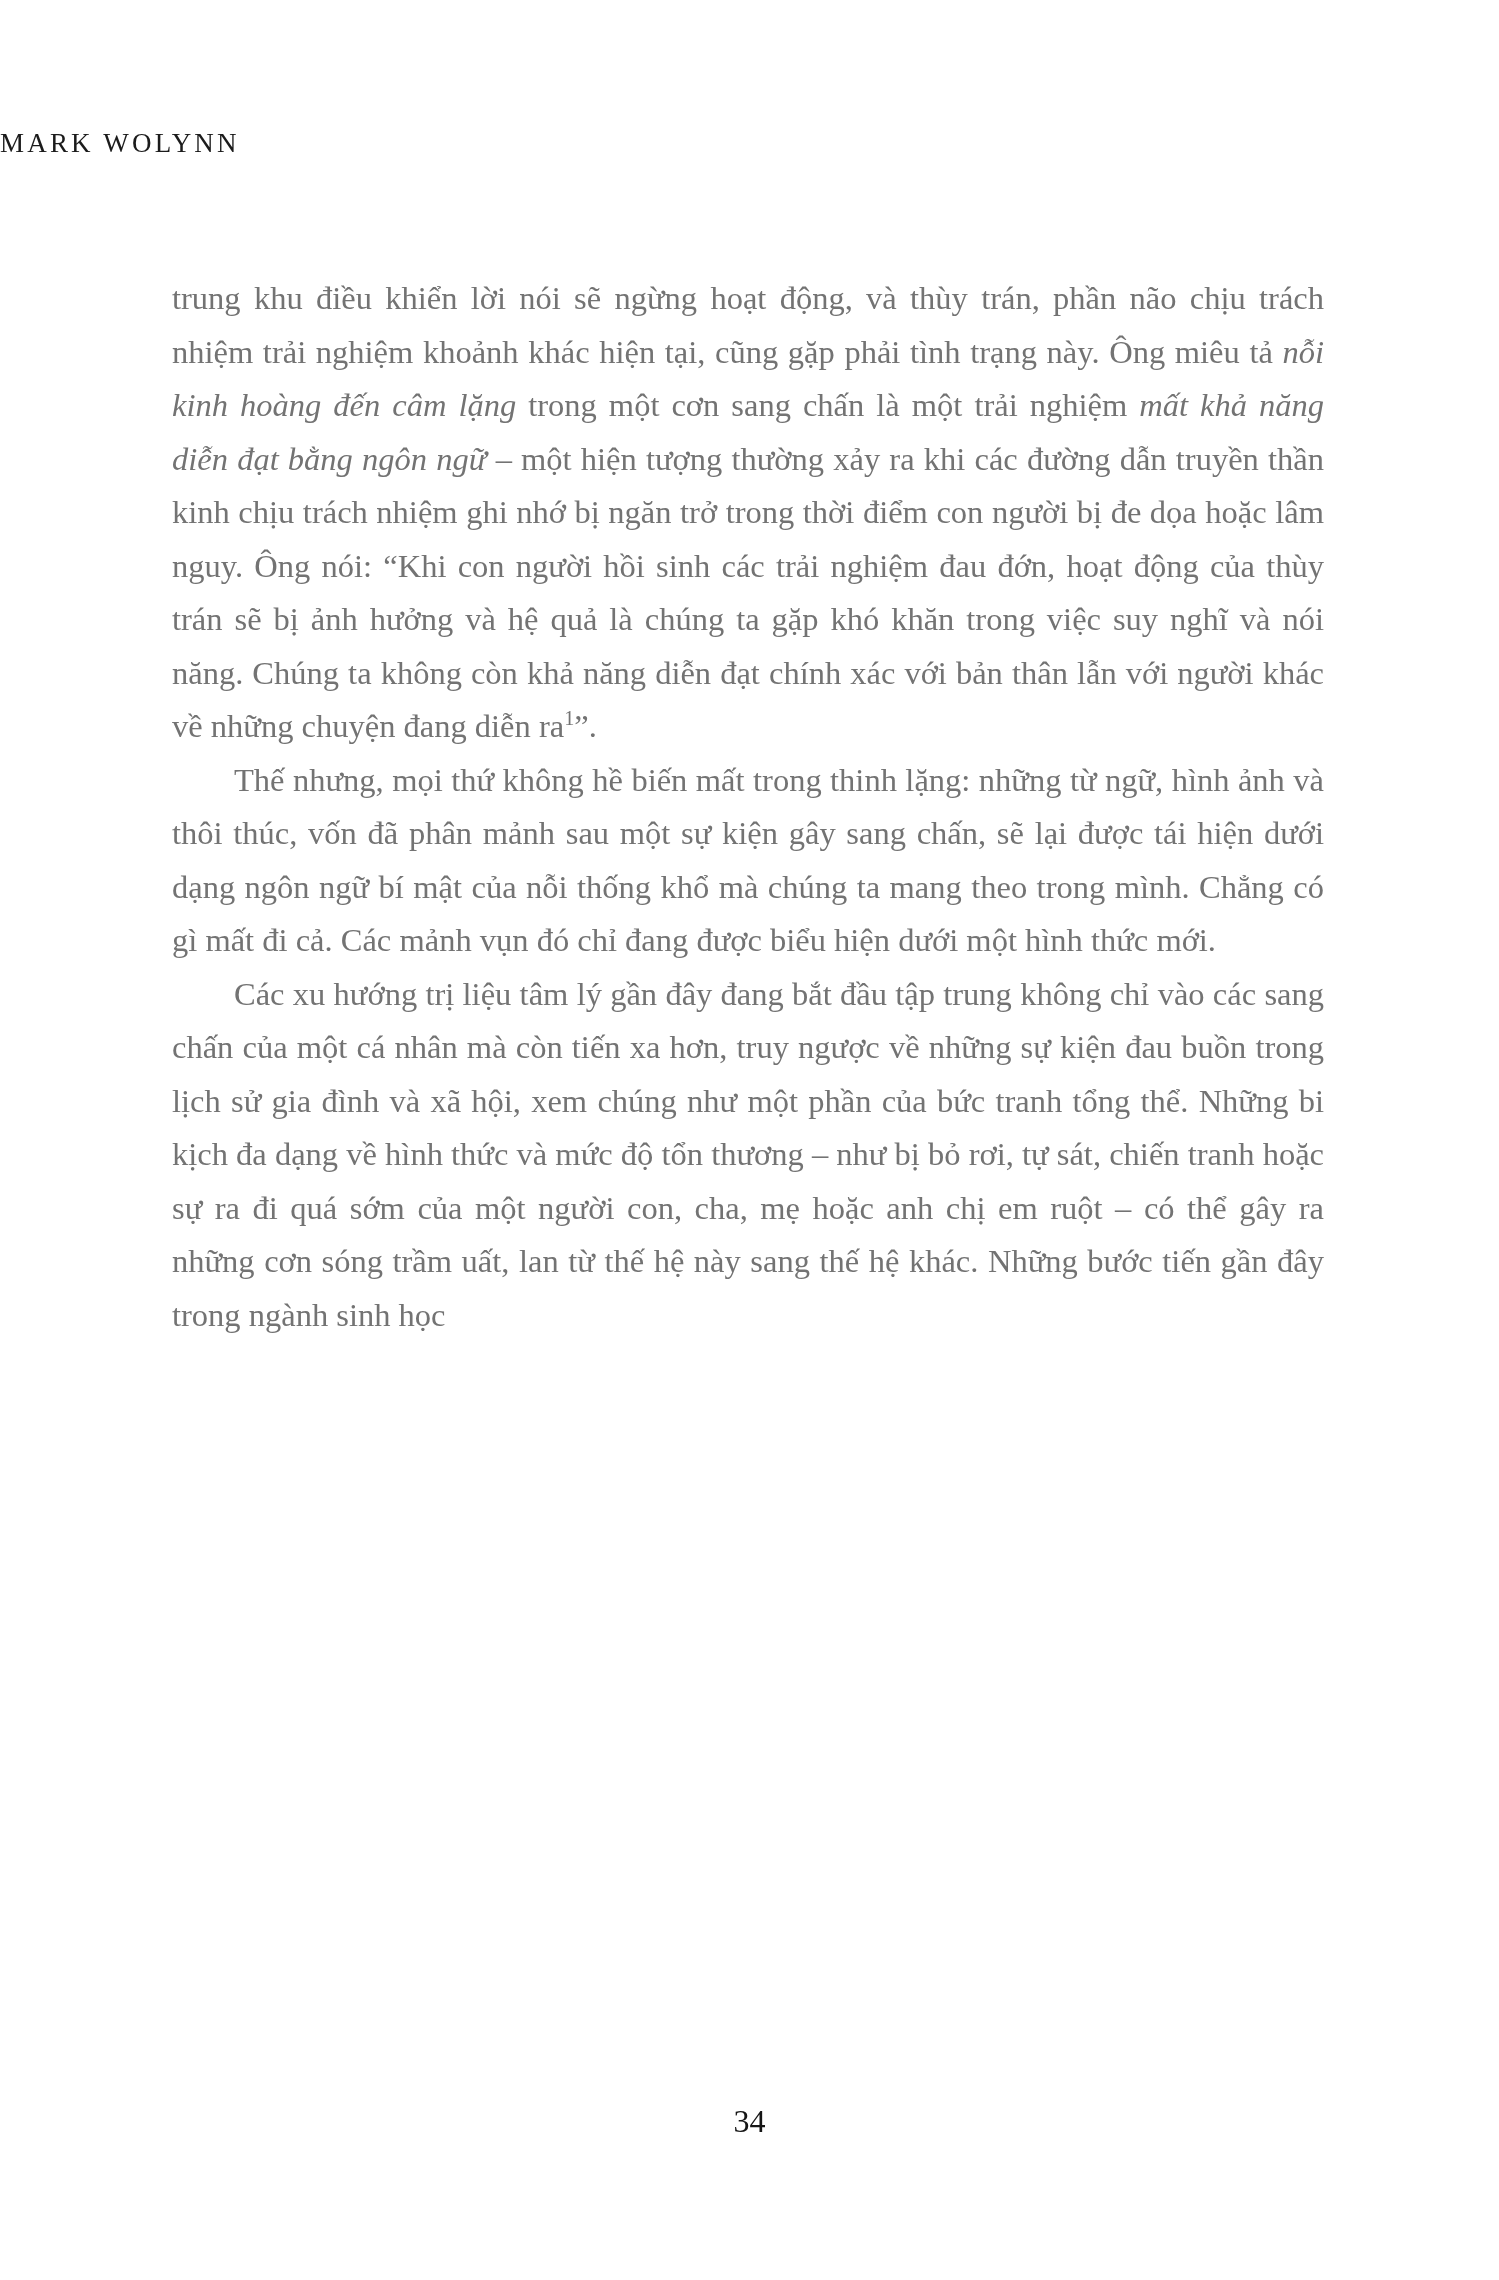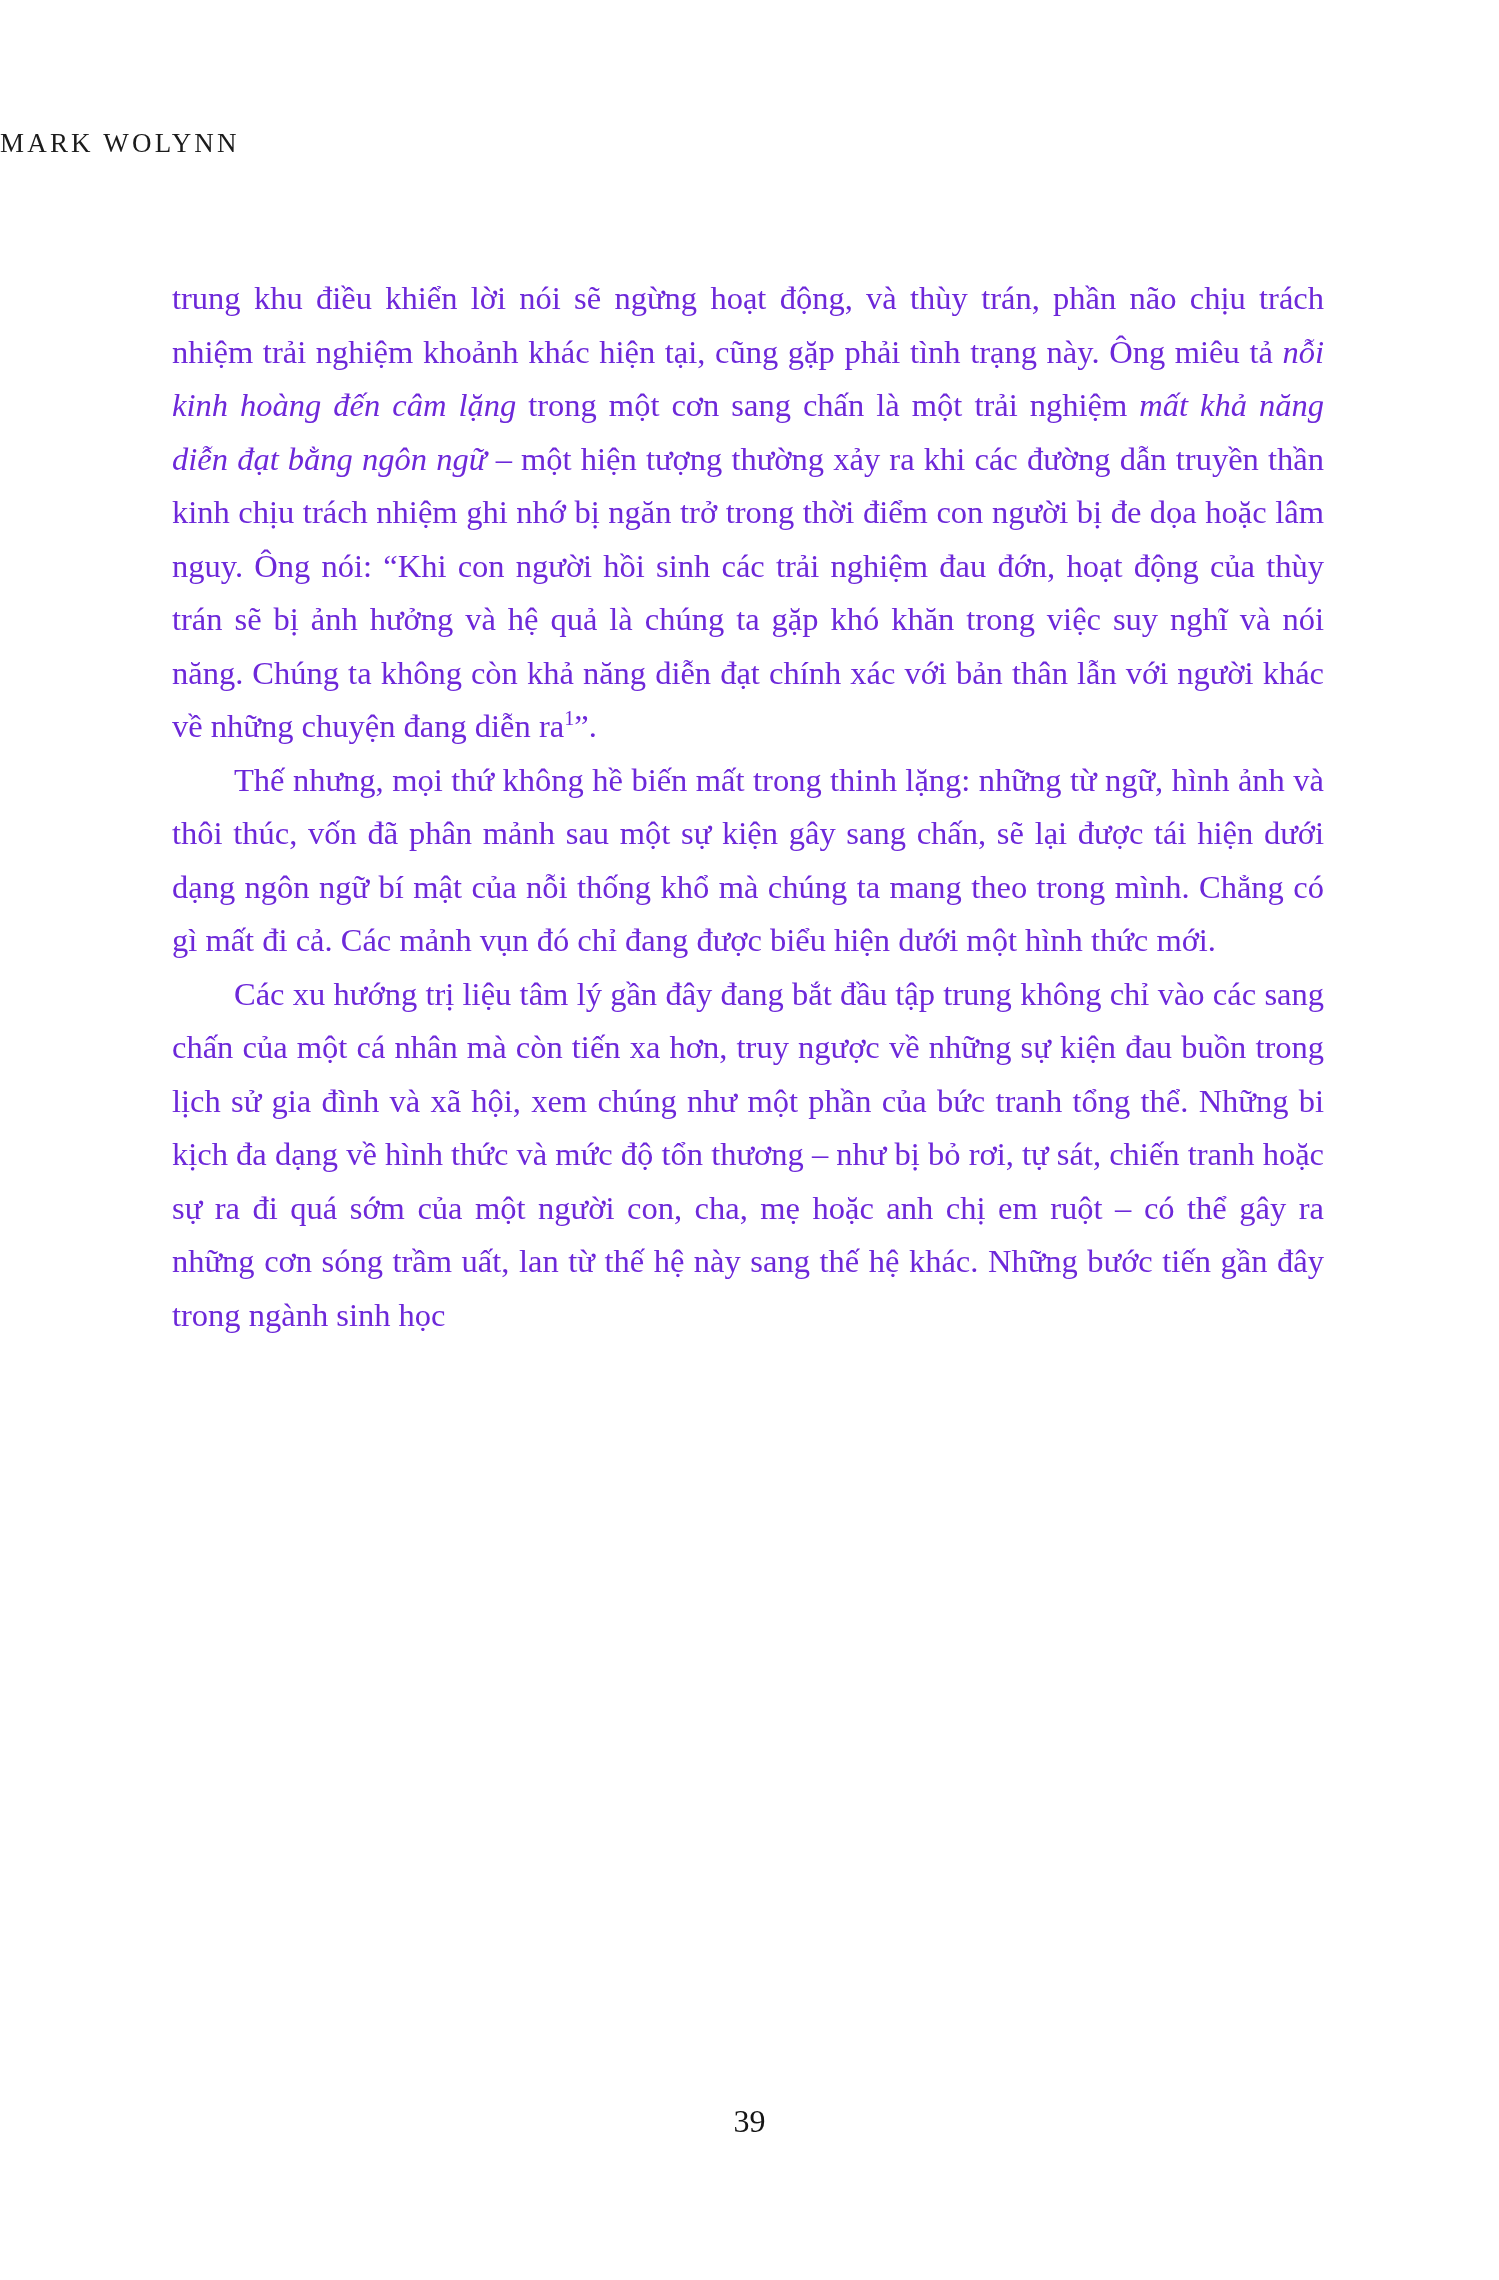--- a/index.html
+++ b/index.html
@@ -33,21 +33,21 @@
     top: 272px;
     left: 172px;
     width: 1152px;
   }
   .para {
     margin: 0;
     font-size: 32.5px;
     line-height: 53.5px;
     text-align: justify;
     text-justify: inter-word;
-    color: #6d28d9;
+    color: #737373;
     hyphens: none;
   }
   .para.cont {
     text-indent: 0;
   }
   .para.indent {
     text-indent: 62px;
     font-family: Liberation Serif, serif;
   }
   .para + .para {
@@ -77,15 +77,15 @@
 <div class="page">
 
   <div class="running-head">MARK WOLYNN</div>
 
   <div class="text-block">
     <p class="para cont" id="para-0"><span>trung khu điều khiển lời nói sẽ ngừng hoạt động, và thùy trán, phần não chịu trách nhiệm trải nghiệm khoảnh khác hiện tại, cũng gặp phải tình trạng này. Ông miêu tả </span><span class="ital">nỗi kinh hoàng đến câm lặng</span><span> trong một cơn sang chấn là một trải nghiệm </span><span class="ital">mất khả năng diễn đạt bằng ngôn ngữ</span><span> – một hiện tượng thường xảy ra khi các đường dẫn truyền thần kinh chịu trách nhiệm ghi nhớ bị ngăn trở trong thời điểm con người bị đe dọa hoặc lâm nguy. Ông nói: “Khi con người hồi sinh các trải nghiệm đau đớn, hoạt động của thùy trán sẽ bị ảnh hưởng và hệ quả là chúng ta gặp khó khăn trong việc suy nghĩ và nói năng. Chúng ta không còn khả năng diễn đạt chính xác với bản thân lẫn với người khác về những chuyện đang diễn ra</span><sup>1</sup><span>”.</span></p>
     <p class="para indent" id="para-1"><span>Thế nhưng, mọi thứ không hề biến mất trong thinh lặng: những từ ngữ, hình ảnh và thôi thúc, vốn đã phân mảnh sau một sự kiện gây sang chấn, sẽ lại được tái hiện dưới dạng ngôn ngữ bí mật của nỗi thống khổ mà chúng ta mang theo trong mình. Chẳng có gì mất đi cả. Các mảnh vụn đó chỉ đang được biểu hiện dưới một hình thức mới.</span></p>
     <p class="para indent" id="para-2"><span>Các xu hướng trị liệu tâm lý gần đây đang bắt đầu tập trung không chỉ vào các sang chấn của một cá nhân mà còn tiến xa hơn, truy ngược về những sự kiện đau buồn trong lịch sử gia đình và xã hội, xem chúng như một phần của bức tranh tổng thể. Những bi kịch đa dạng về hình thức và mức độ tổn thương – như bị bỏ rơi, tự sát, chiến tranh hoặc sự ra đi quá sớm của một người con, cha, mẹ hoặc anh chị em ruột – có thể gây ra những cơn sóng trầm uất, lan từ thế hệ này sang thế hệ khác. Những bước tiến gần đây trong ngành sinh học</span></p>
   </div>
 
-  <div class="folio">39</div>
+  <div class="folio">34</div>
 
 </div>
 
 </body></html>

